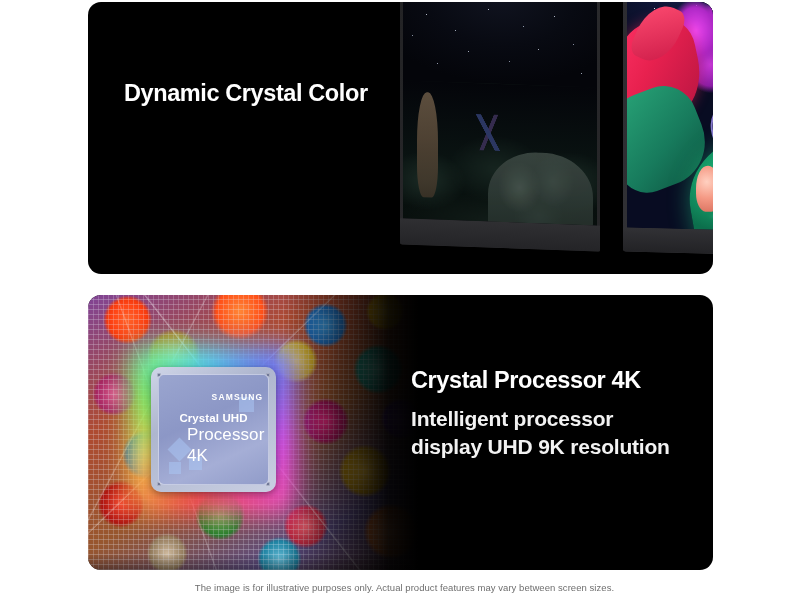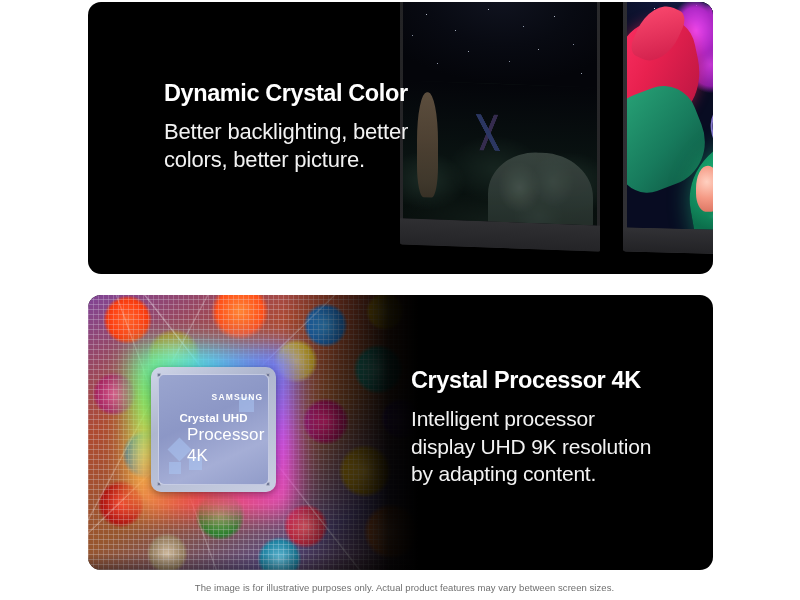--- a/index.html
+++ b/index.html
@@ -31,21 +31,20 @@
   #panel-dynamic-crystal-color { top: 2px;   height: 272px; }
   #panel-crystal-processor    { top: 295px; height: 275px; }
 
   
   .p1-text {
     position: absolute;
     left: 36px;
     top: 78px;
     z-index: 6;
     width: 380px;
-    margin-left: 40px;
   }
   .p1-title {
     font-size: 23.5px;
     font-weight: 700;
     color: #ffffff;
     letter-spacing: -0.4px;
     line-height: 1.15;
     white-space: nowrap;
   }
   .p1-sub {
@@ -316,21 +315,21 @@
     letter-spacing:1.2px; margin-bottom:9px;padding-left:48px; }
   #chip-l1 { position:relative; z-index:2; color:#ffffff; font-size:11.5px; font-weight:700;
     letter-spacing:.1px; line-height:1.22;text-align:center; }
   #chip-l2 { position:relative; z-index:2; color:#ffffff; font-size:17px; font-weight:400;
     letter-spacing:.1px; line-height:1.22;padding-left:28px; }
 
   
   .p2-text { position:absolute; left:307px; top:72px; width:300px; z-index:6;margin-left:16px; }
   .p2-title { font-size:23.5px; font-weight:700; color:#fff; letter-spacing:-0.4px;
     line-height:1.15; white-space:nowrap; }
-  .p2-sub { margin-top:11px; font-size:21px; font-weight:400; color:#f2f2f2;
+  .p2-sub { margin-top:11px; font-size:21px; font-weight:700; color:#f2f2f2;
     letter-spacing:-0.2px; line-height:1.32; }
 
   
   #disclaimer {
     position:absolute; left:0; right:0; top:582px;
     text-align:center; font-size:9.5px; color:#6e6e6e; letter-spacing:.05px;margin-left:9px;
   }
 </style>
 </head>
 <body>
@@ -365,24 +364,20 @@
           <div class="green-leaf-big"></div>
           <div class="coral-flower"></div>
           <div class="glow-streak"></div>
         </div>
       </div>
       <div class="stand"></div>
     </div>
 
     <div class="p1-text">
       <h2 class="p1-title">Dynamic Crystal Color</h2>
-      <p class="p1-sub">
-        <span>Better backlighting, better</span><br>
-        <span>colors, better picture.</span>
-      </p>
     </div>
   </section>
 
   <section id="panel-crystal-processor" class="panel">
 
     <div id="proc-image">
       <div class="mosaic"></div>
       <div class="grid-overlay"></div>
       <div class="trace-overlay"></div>
 
@@ -407,20 +402,19 @@
 
       <div class="img-fade"></div>
       <div class="img-fade-b"></div>
     </div>
 
     <div class="p2-text">
       <h2 class="p2-title">Crystal Processor 4K</h2>
       <p class="p2-sub">
         <span>Intelligent processor</span><br>
         <span>display UHD 9K resolution</span><br>
-        <span>by adapting content.</span>
       </p>
     </div>
   </section>
 
   <p id="disclaimer">The image is for illustrative purposes only. Actual product features may vary between screen sizes.</p>
 
 </div>
 
 </body></html>

